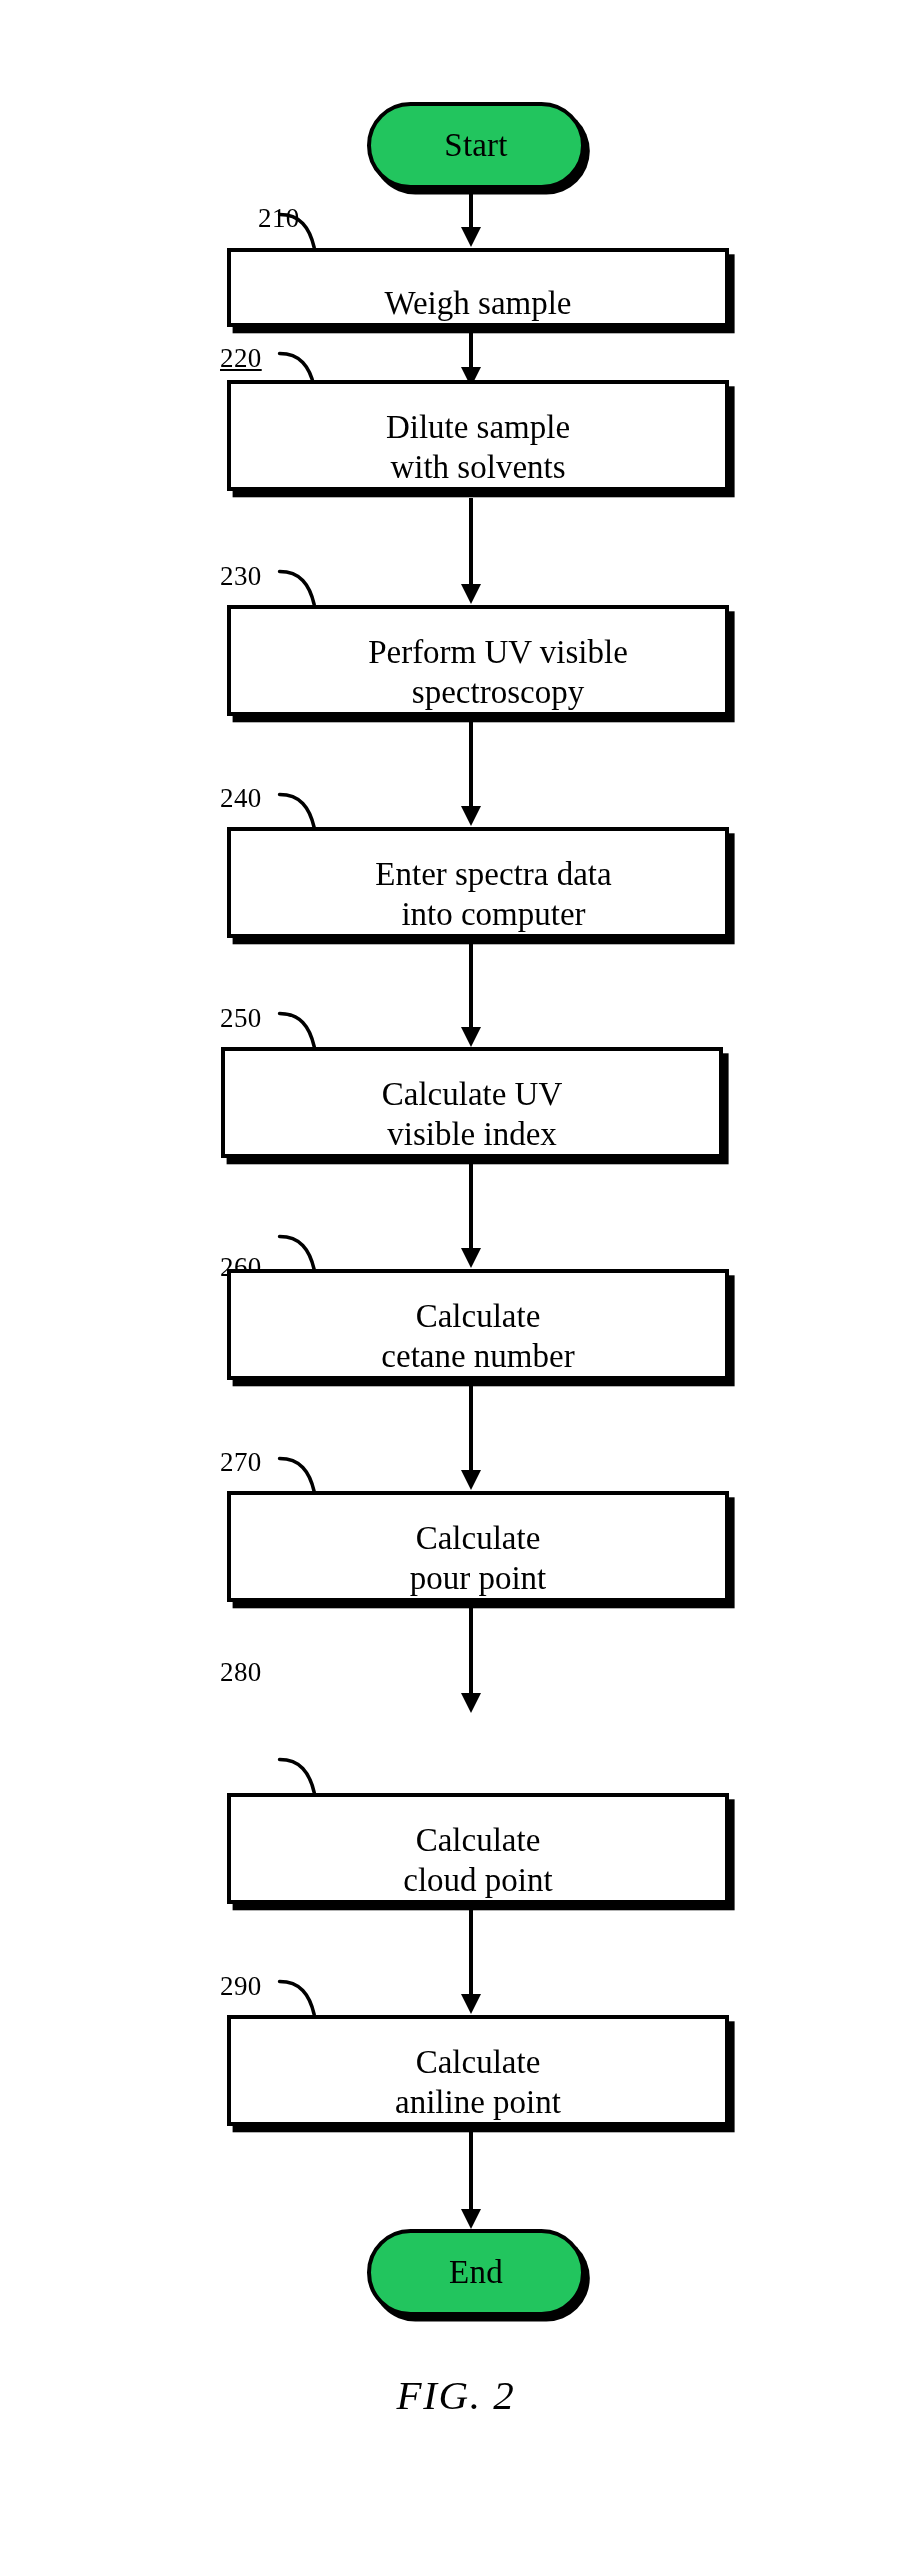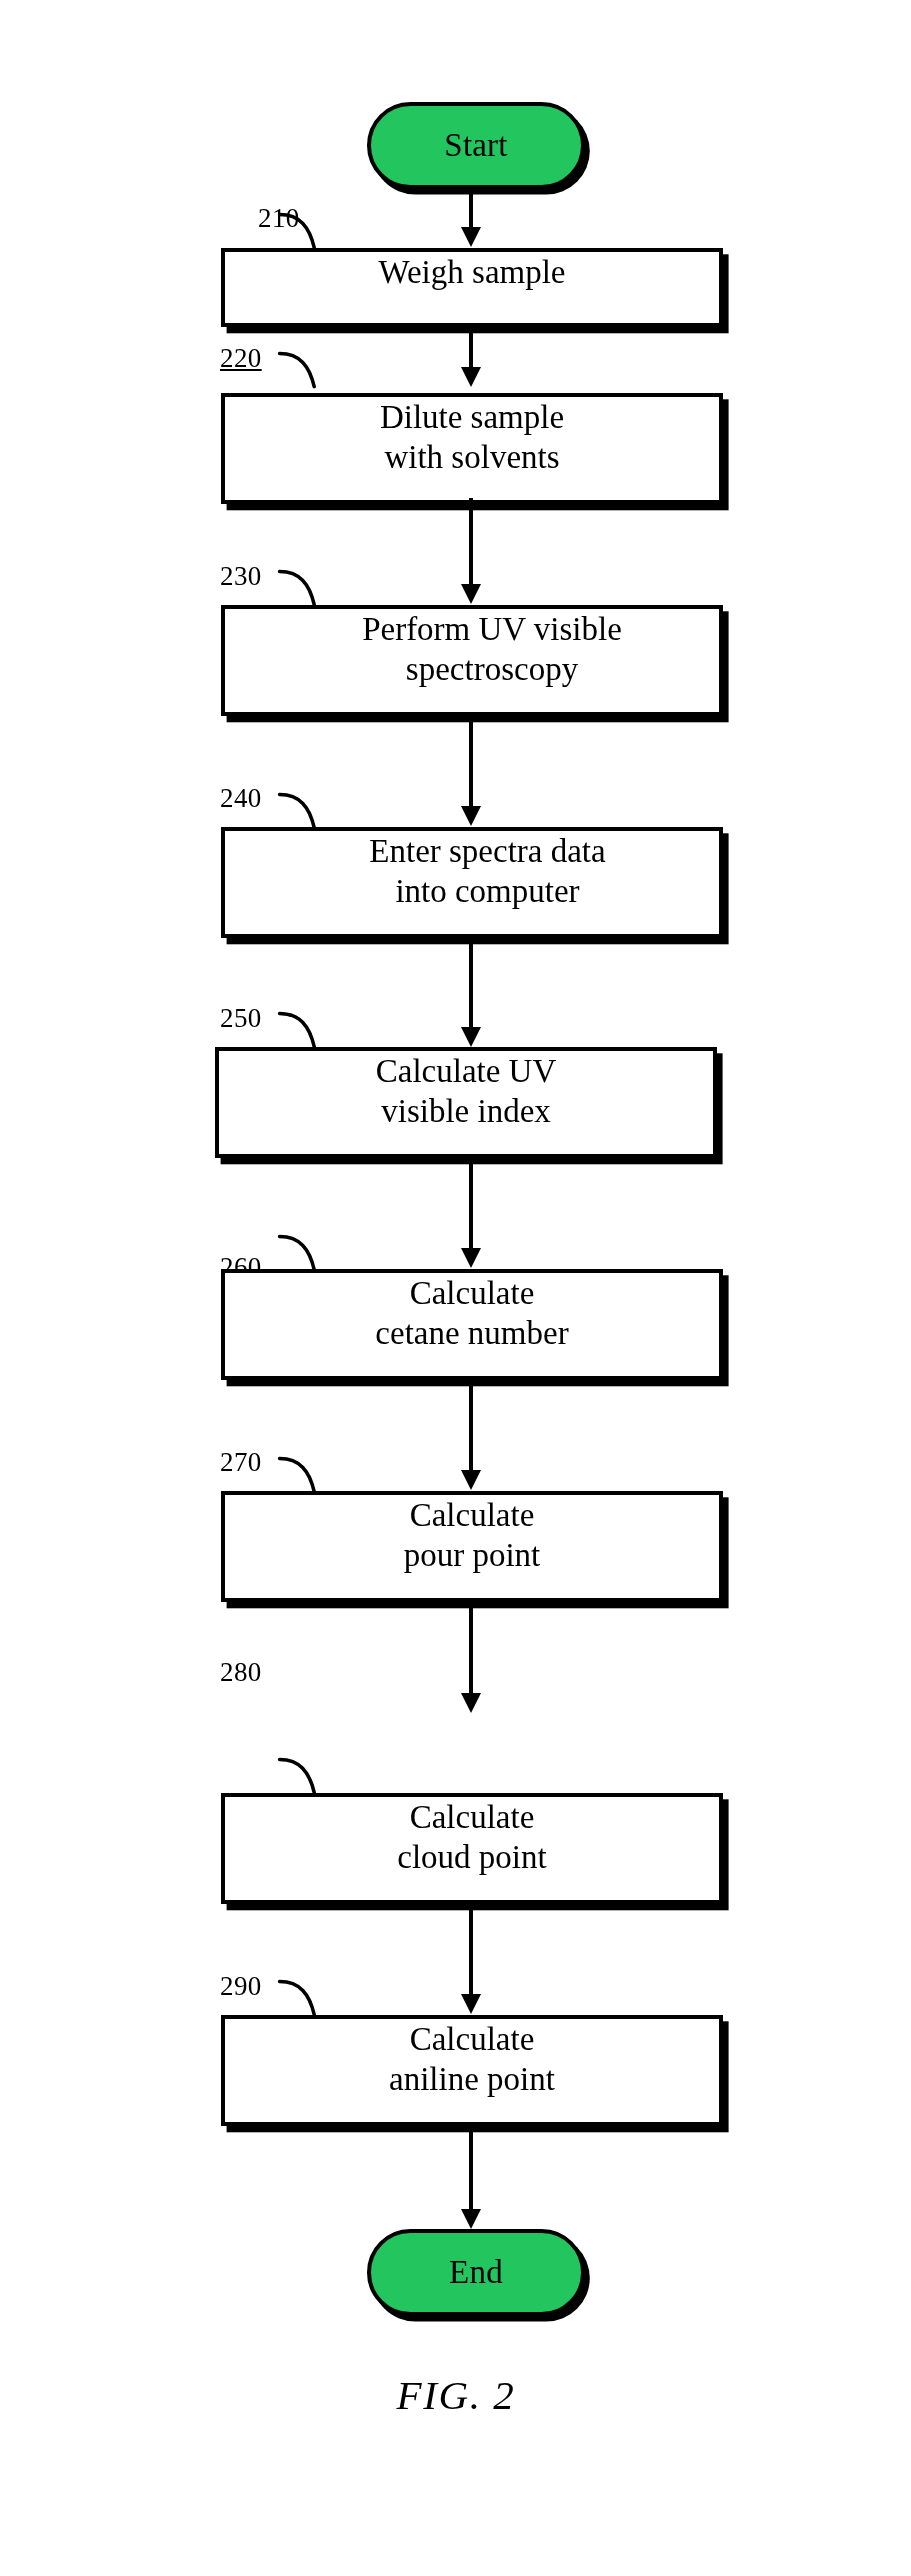--- a/index.html
+++ b/index.html
@@ -40,26 +40,27 @@
     box-shadow: 4.8px 5.6px 0 0 #000;
   }
 
   
   .process {
     position: absolute;
     box-sizing: border-box;
     border: 4px solid #000;
     background: #fff;
     display: flex;
-    align-items: flex-start;
+    align-items: flex-end;
     justify-content: center;
     text-align: center;
     font-size: 33px;
     line-height: 1.22;
     box-shadow: 5.6px 6.3px 0 0 #000;
+    margin-left: 6px;
   }
   .process .ptext {
     display: block;
     padding: 0 11px;
     white-space: pre-line;
   }
 
   
   .connector {
     position: absolute;
@@ -139,21 +140,21 @@
     <div class="shaft" style="height:40px;"></div>
     <div class="head" style="top:40px;"></div>
   </div>
 
   <div class="ref" style="left:220px; top:345px;text-decoration:underline;">
     <span>220</span>
   </div>
   <svg class="leader" style="left:278px; top:344px;" viewBox="0 0 80 62" aria-hidden="true">
     <path d="M2,12 C28,12 40,28 46,54" fill="none" stroke="#000" stroke-width="4.5" stroke-linecap="round"></path>
   </svg>
-  <div class="process" style="left:221px; top:393px; width:502px; height:111px;">
+  <div class="process" style="left:221px; top:380px; width:502px; height:111px;">
     <span class="ptext">Dilute sample
 with solvents</span>
   </div>
 
   <div class="connector" style="top:498px; height:107px;">
     <div class="shaft" style="height:86px;"></div>
     <div class="head" style="top:86px;"></div>
   </div>
 
   <div class="ref" style="left:220px; top:563px;">

